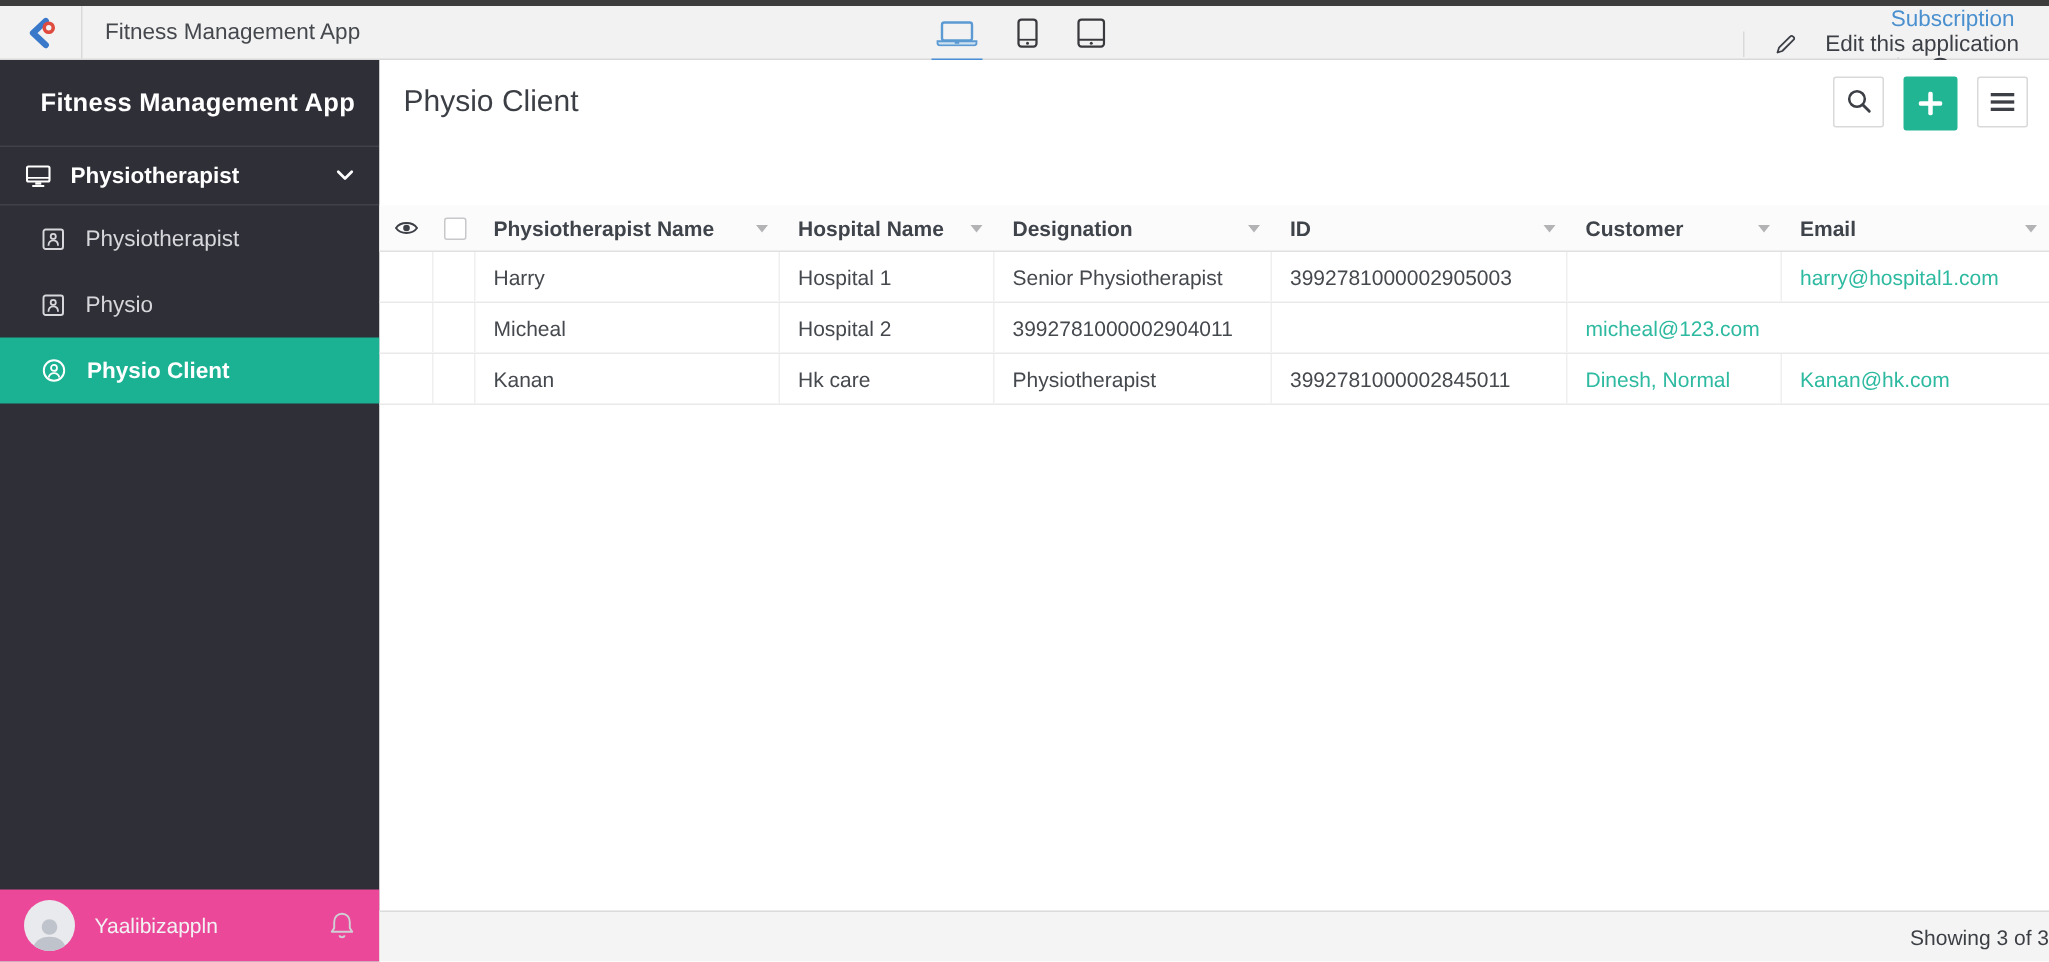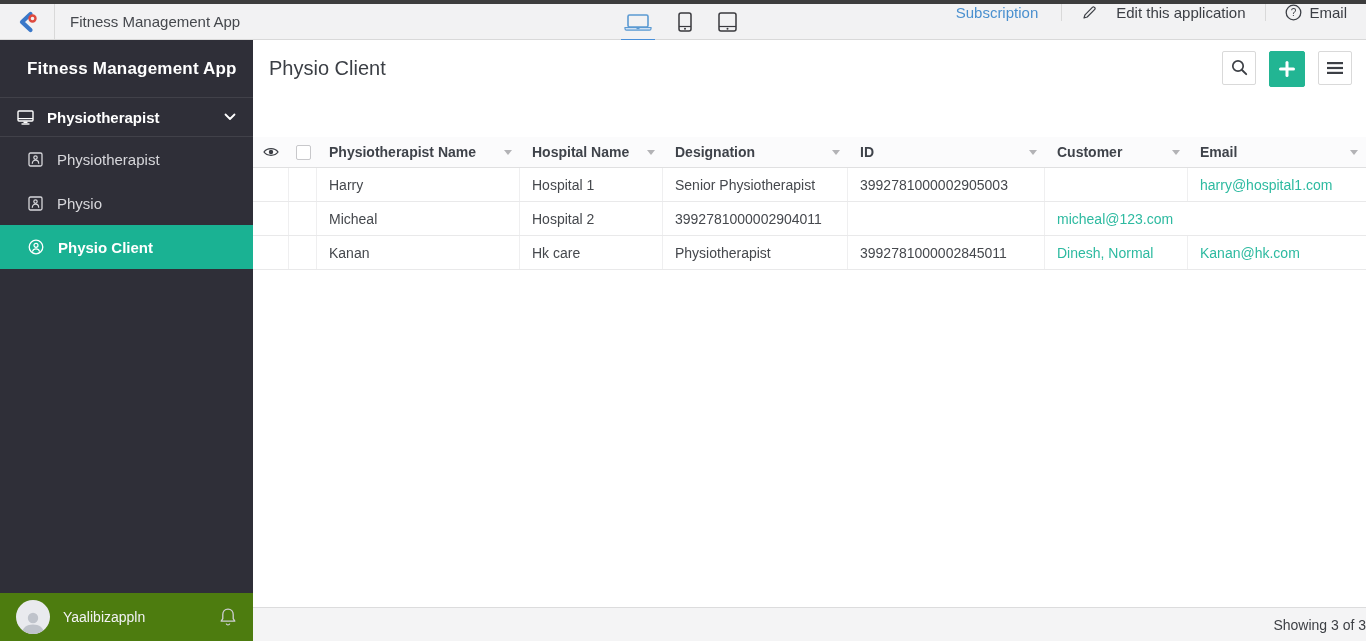--- a/index.html
+++ b/index.html
@@ -22,21 +22,21 @@
   .logo-btn {
     width: 55px; height: 100%; display: flex; align-items: center; justify-content: center;
     border-right: 1px solid #d9d9d9; cursor: pointer;
   }
   .app-name-top { margin-left: 15px; font-size: 15px; color: #45484d; }
 
   .device-switch { position: absolute; left: 624px; top: 0; height: 36px; display: flex; align-items: center; gap: 26px; }
   .device { position: relative; height: 36px; display: flex; align-items: center; justify-content: center; cursor: pointer; }
   .device .underline { position: absolute; bottom: -2px; left: -3px; right: -3px; height: 3px; background: #4a90d9; }
 
-  .topbar-right { margin-left: auto; display: flex; align-items: flex-start; height: 100%; }
+  .topbar-right { margin-left: auto; display: flex; align-items: flex-end; height: 100%; flex-direction: column; }
   .tb-item { display: flex; align-items: center; font-size: 15px; color: #3c3f45; cursor: pointer; }
   .tb-sub { padding: 0 23px; color: #4a90cf; }
   .tb-edit { padding: 0 20px; border-left: 1px solid #d9d9d9; gap: 19px; }
   .tb-help { padding: 0 19px; border-left: 1px solid #d9d9d9; gap: 7px; }
 
   
   .sidebar { position: absolute; top: 40px; left: 0; width: 253px; bottom: 0; background: #2f2f38; }
   .sidebar-title {
     height: 57px; display: flex; align-items: center; padding-left: 27px;
     color: #fff; font-weight: bold; font-size: 17px; letter-spacing: .2px;
@@ -47,21 +47,21 @@
     color: #fff; font-weight: bold; font-size: 15px; cursor: pointer;
   }
   .parent-item .p-label { margin-left: 13px; }
   .parent-item .chev { margin-left: auto; }
   .sub-item {
     height: 44px; display: flex; align-items: center; padding-left: 28px; gap: 14px;
     color: #d7d7db; font-size: 15px; cursor: pointer;
   }
   .sub-item.active { background: #1ab293; color: #fff; font-weight: bold; }
   .sidebar-footer {
-    position: absolute; bottom: 0; left: 0; right: 0; height: 48px; background: #4d7c0f;
+    position: absolute; bottom: 0; left: 0; right: 0; height: 48px; background: #ec4899;
     display: flex; align-items: center; padding: 0 16px;
   }
   .avatar {
     width: 34px; height: 34px; border-radius: 50%; background: #e9eaee;
     display: flex; align-items: flex-end; justify-content: center; overflow: hidden;
   }
   .username { color: #f2f2f4; font-size: 14px; margin-left: 13px; }
   .bell { margin-left: auto; cursor: pointer; display: flex; align-items: center; }
 
   

